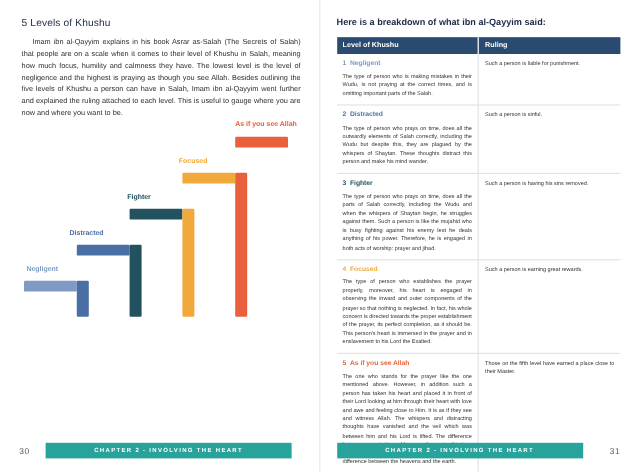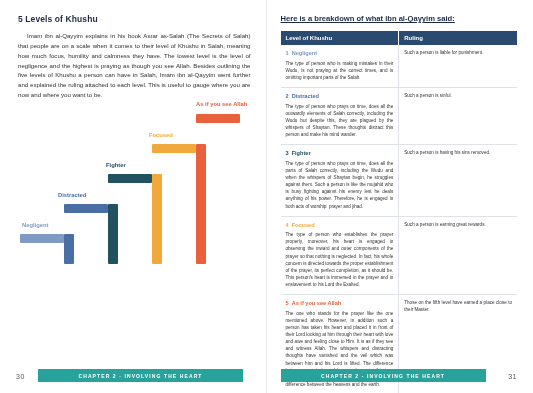--- a/index.html
+++ b/index.html
@@ -36,21 +36,21 @@
     left: 266px;
     top: 0;
     width: 1px;
     height: 393px;
     background: #e9e9e9;
   }
 
   
   h1.title {
     font-size: 8.5px;
-    font-weight: bold;
+    font-weight: normal;
     color: #1d2b45;
     margin: 0 0 7px 0;
     letter-spacing: 0.1px;
   }
   p.intro {
     font-size: 6.1px;
     line-height: 1.62;
     color: #2f2f2f;
     margin: 0;
     text-align: justify;
@@ -73,21 +73,20 @@
     font-weight: bold;
     white-space: nowrap;
   }
 
   
   h2.rtitle {
     font-size: 7.6px;
     font-weight: bold;
     color: #1d2b45;
     margin: 0 0 8px 0;
-    text-decoration: underline;
   }
   table.khushu {
     width: 100%;
     border-collapse: collapse;
     table-layout: fixed;
   }
   table.khushu thead th {
     background: #2b4a6f;
     color: #ffffff;
     font-size: 6px;

